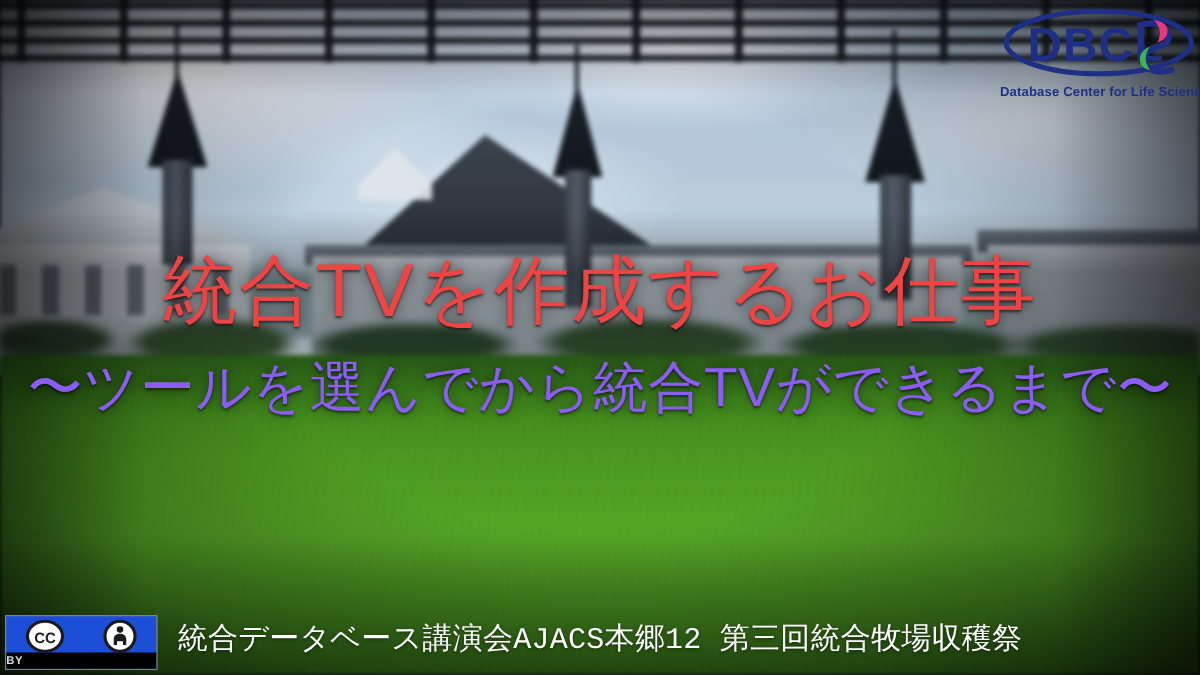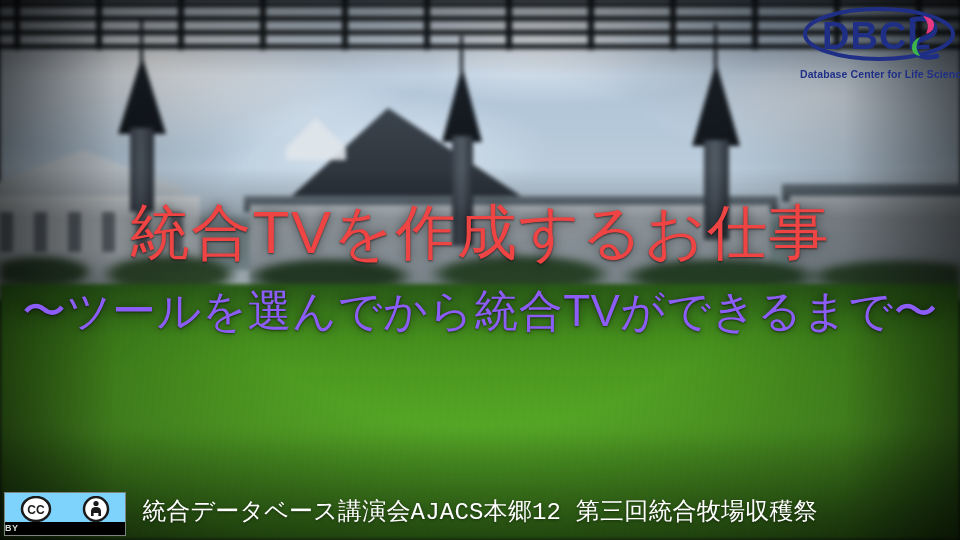--- a/index.html
+++ b/index.html
@@ -224,21 +224,21 @@
     letter-spacing: .2px;
     text-shadow: 0 1px 3px rgba(0,0,0,.5);
     white-space: nowrap;
     font-family: Liberation Mono, monospace;
   }
 
   
   .cc-badge {
     position: absolute; left: 4px; top: 492px;
     width: 122px; height: 44px;
-    background: #7dd3fc;
+    background: #1d4ed8;
     border: 1px solid #7d837d;
     box-sizing: border-box;
   }
   .cc-badge .icons {
     position: absolute; left: 0; top: 1px; width: 120px; height: 30px;
     display: flex; align-items: center; justify-content: space-around;
   }
   .cc-badge .by-bar {
     position: absolute; left: 0; bottom: 0; width: 120px; height: 13px;
     background: #000;

